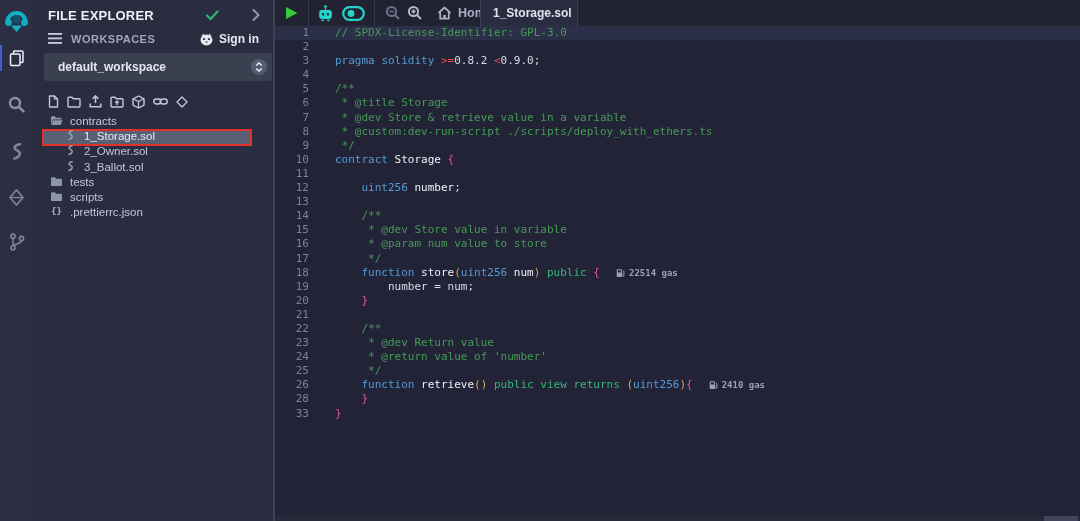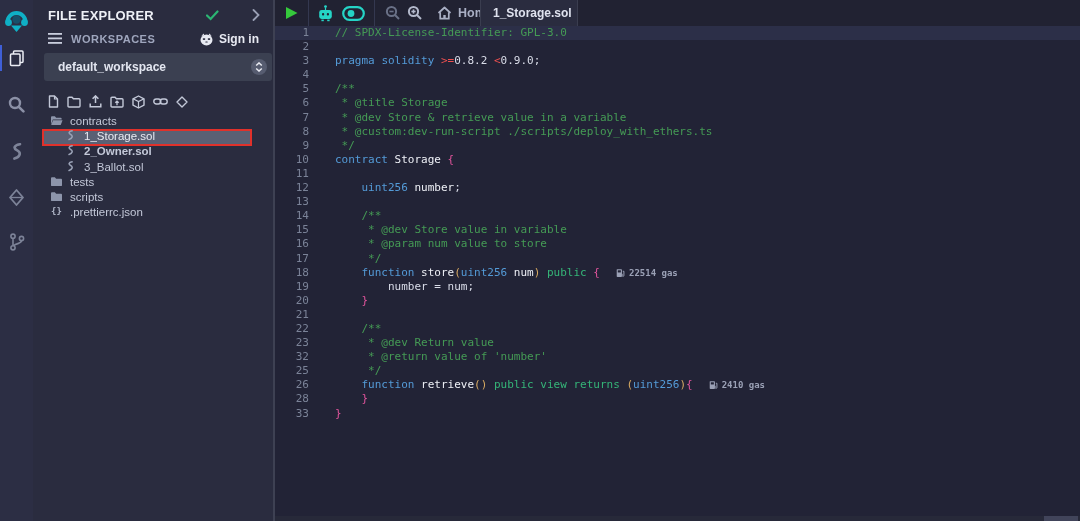--- a/index.html
+++ b/index.html
@@ -226,21 +226,21 @@
           <span class="tlabel">contracts</span>
         </div>
         <div class="trow sel annot" style="padding-left: 31px;">
           <span class="ticon">
             <svg width="9" height="11" viewBox="0 0 10 12">
               <path d="M6.8 0.8 C2.8 1.6 2.6 3.6 5.2 4.9 C7.8 6.2 7.4 9.2 3.4 10.4" fill="none" stroke="#9aa2b6" stroke-width="1.7" stroke-linecap="round"></path>
             </svg>
           </span>
           <span class="tlabel">1_Storage.sol</span>
         </div>
-        <div class="trow" style="padding-left: 31px; font-weight: bold;">
+        <div class="trow" style="padding-left: 31px;">
           <span class="ticon">
             <svg width="9" height="11" viewBox="0 0 10 12">
               <path d="M6.8 0.8 C2.8 1.6 2.6 3.6 5.2 4.9 C7.8 6.2 7.4 9.2 3.4 10.4" fill="none" stroke="#9aa2b6" stroke-width="1.7" stroke-linecap="round"></path>
             </svg>
           </span>
           <span class="tlabel">2_Owner.sol</span>
         </div>
         <div class="trow" style="padding-left: 31px;">
           <span class="ticon">
             <svg width="9" height="11" viewBox="0 0 10 12">
@@ -356,21 +356,21 @@
           <div class="cl"><span class="ln">18</span><span class="cd"><span class="t-p">    </span><span class="t-k">function</span><span class="t-p"> </span><span class="t-f">store</span><span class="t-n">(</span><span class="t-k">uint256</span><span class="t-p"> </span><span class="t-f">num</span><span class="t-n">)</span><span class="t-p"> </span><span class="t-g">public</span><span class="t-p"> </span><span class="t-b">{</span></span><span class="gas"><svg width="9" height="10" viewBox="0 0 10 11">
                 <rect x="0.8" y="1.2" width="5.8" height="8.8" rx="0.8" fill="#9ba1b6"></rect>
                 <rect x="2" y="2.5" width="3.4" height="2.4" fill="#222336"></rect>
                 <path d="M7.6 3.6 H8.8 V8.2 A1 1 0 0 1 6.8 8.2 V6.4" fill="none" stroke="#9ba1b6" stroke-width="1.1"></path>
               </svg><i>22514 gas</i></span></div>
           <div class="cl"><span class="ln">19</span><span class="cd"><span class="t-p">        number = num;</span></span></div>
           <div class="cl"><span class="ln">20</span><span class="cd"><span class="t-p">    </span><span class="t-b">}</span></span></div>
           <div class="cl"><span class="ln">21</span><span class="cd"></span></div>
           <div class="cl"><span class="ln">22</span><span class="cd"><span class="t-c">    /**</span></span></div>
           <div class="cl"><span class="ln">23</span><span class="cd"><span class="t-c">     * @dev Return value</span></span></div>
-          <div class="cl"><span class="ln">32</span><span class="cd"><span class="t-c">     * @return value of 'number'</span></span></div>
+          <div class="cl"><span class="ln">24</span><span class="cd"><span class="t-c">     * @return value of 'number'</span></span></div>
           <div class="cl"><span class="ln">25</span><span class="cd"><span class="t-c">     */</span></span></div>
           <div class="cl"><span class="ln">26</span><span class="cd"><span class="t-p">    </span><span class="t-k">function</span><span class="t-p"> </span><span class="t-f">retrieve</span><span class="t-n">()</span><span class="t-p"> </span><span class="t-g">public</span><span class="t-p"> </span><span class="t-g">view</span><span class="t-p"> </span><span class="t-g">returns</span><span class="t-p"> </span><span class="t-n">(</span><span class="t-k">uint256</span><span class="t-n">)</span><span class="t-b">{</span></span><span class="gas"><svg width="9" height="10" viewBox="0 0 10 11">
                 <rect x="0.8" y="1.2" width="5.8" height="8.8" rx="0.8" fill="#9ba1b6"></rect>
                 <rect x="2" y="2.5" width="3.4" height="2.4" fill="#222336"></rect>
                 <path d="M7.6 3.6 H8.8 V8.2 A1 1 0 0 1 6.8 8.2 V6.4" fill="none" stroke="#9ba1b6" stroke-width="1.1"></path>
               </svg><i>2410 gas</i></span></div>
           <div class="cl"><span class="ln">28</span><span class="cd"><span class="t-p">    </span><span class="t-b">}</span></span></div>
           <div class="cl"><span class="ln">33</span><span class="cd"><span class="t-b">}</span></span></div>
         </div>
       <div class="hscroll">

